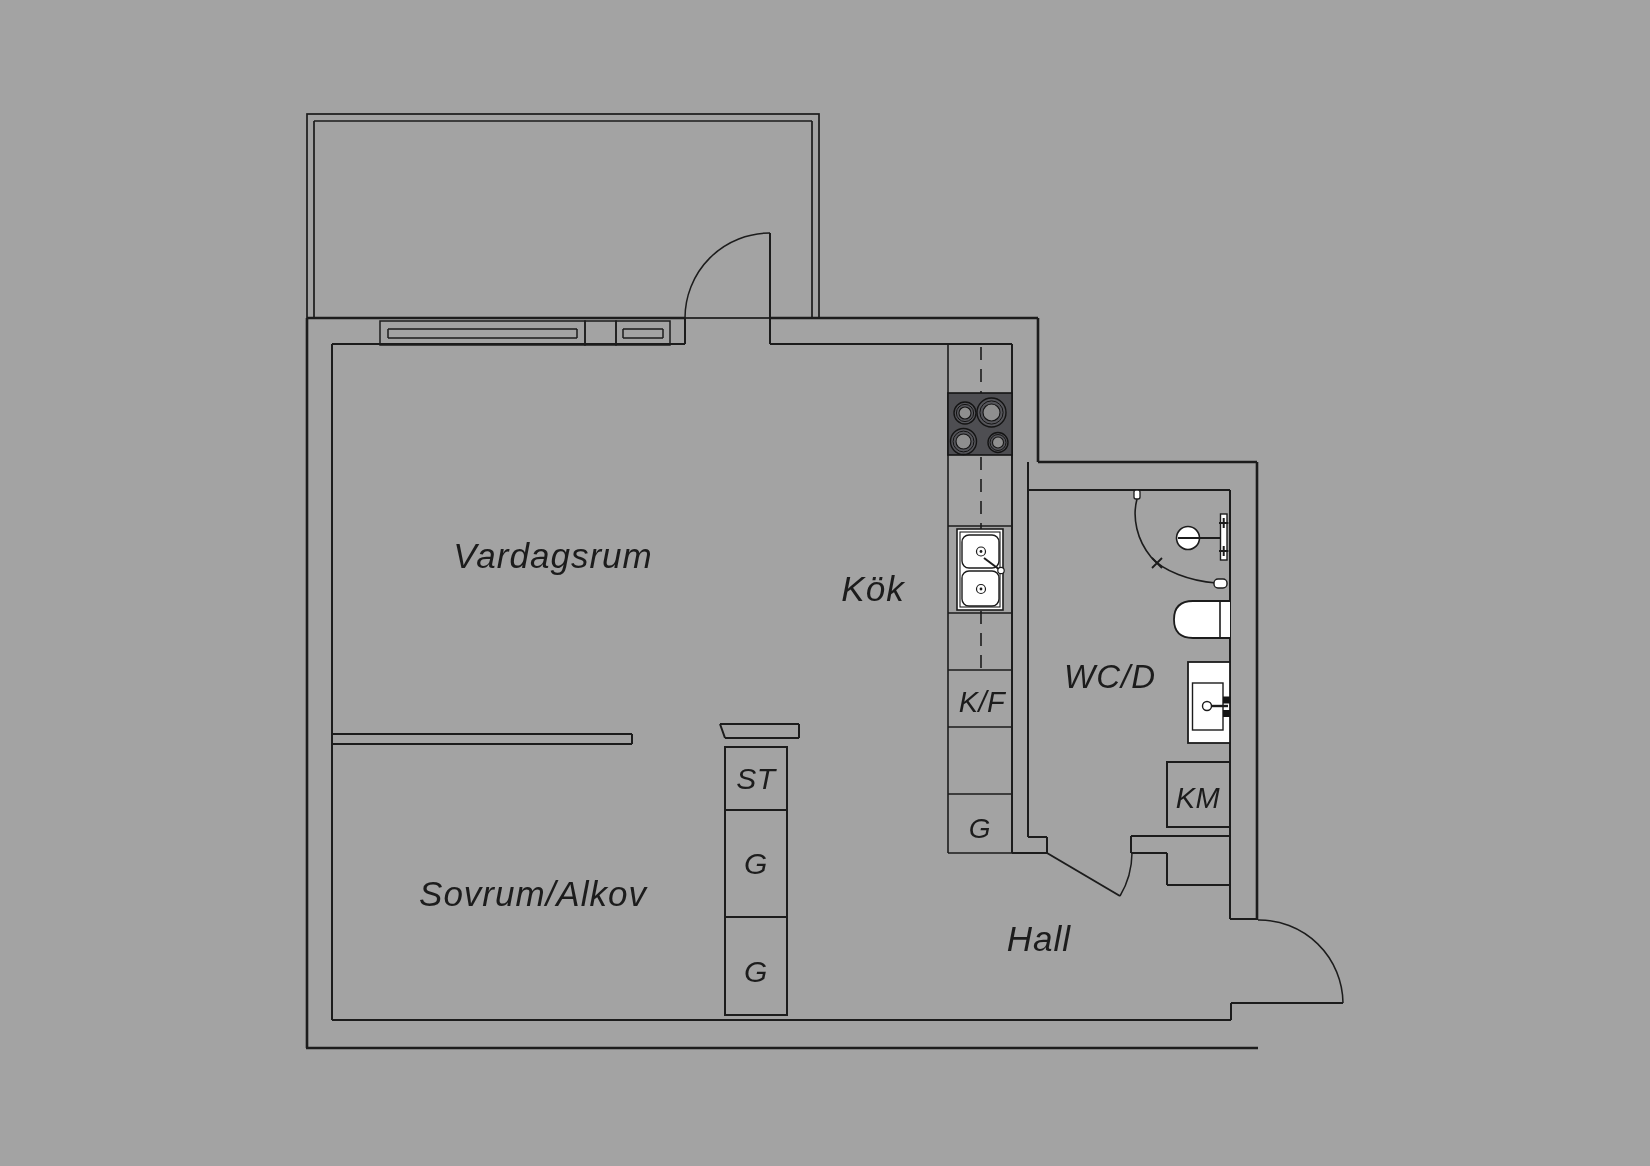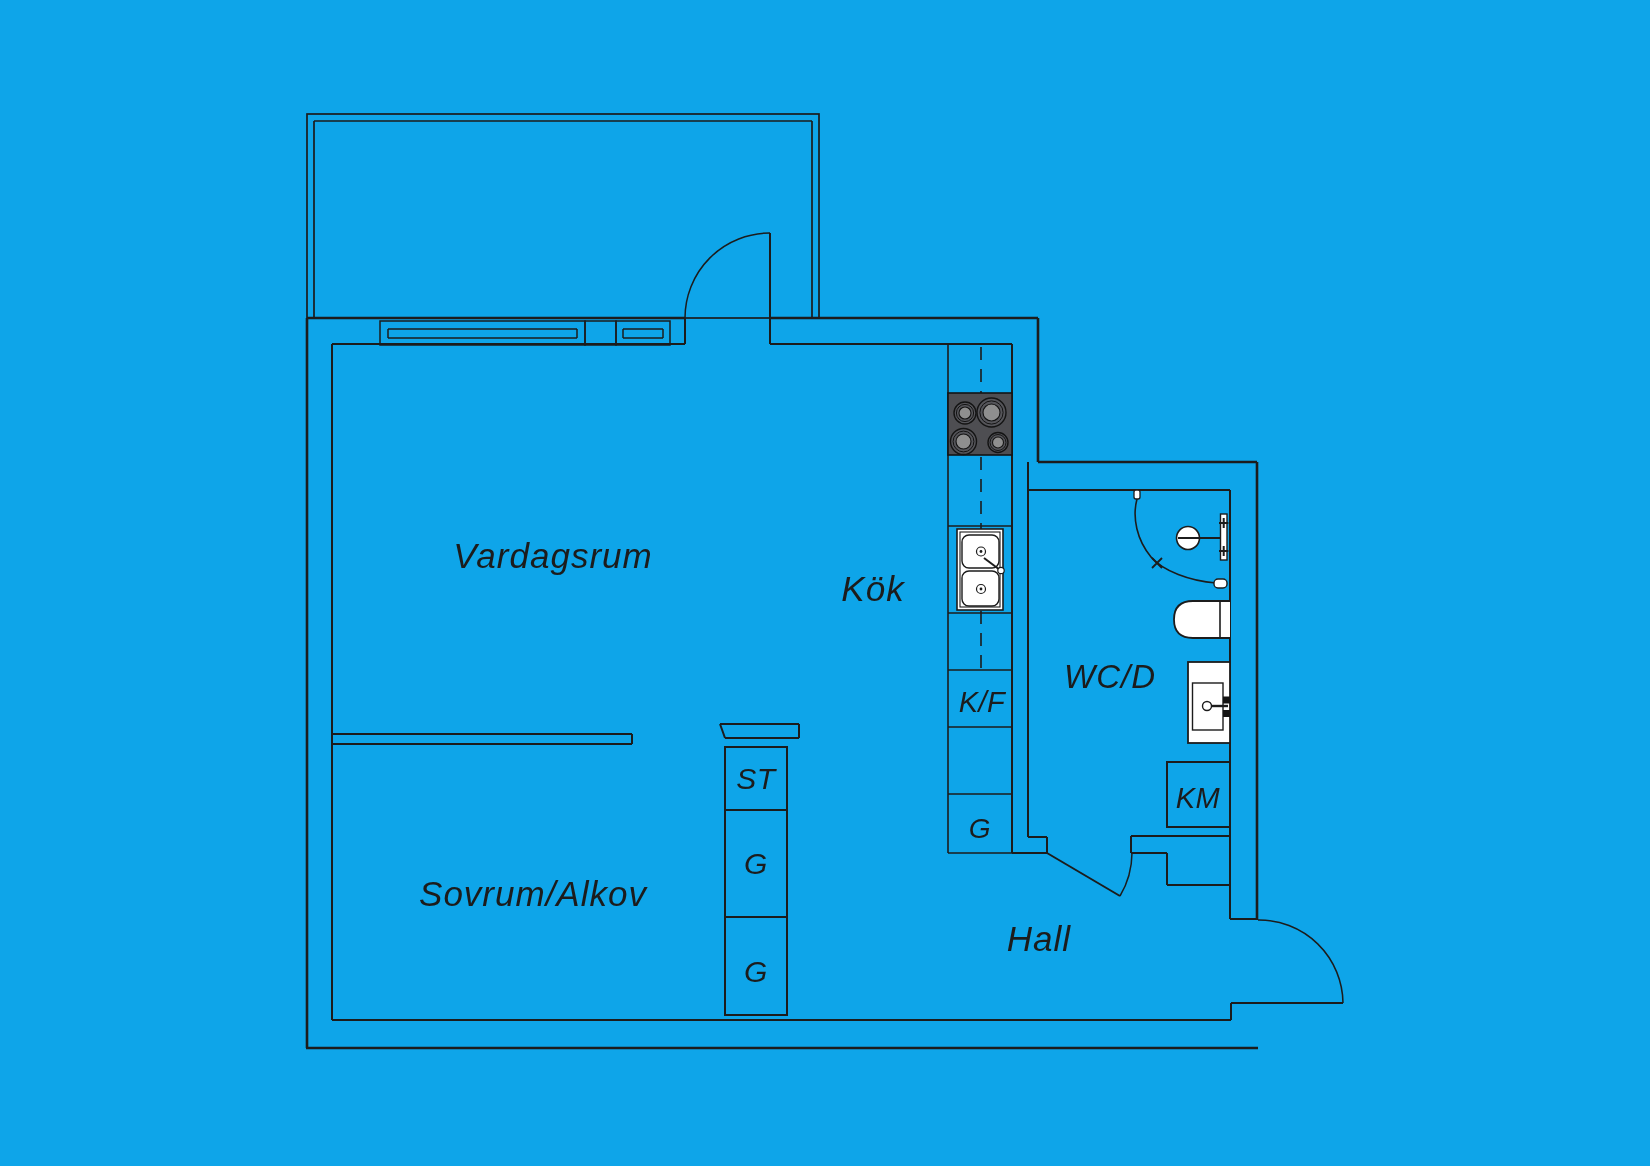--- a/index.html
+++ b/index.html
@@ -1,16 +1,16 @@
 <!DOCTYPE html>
 <html><head>
 <meta charset="utf-8">
 <style>
   html,body{margin:0;padding:0;background:#ffffff;}
-  .stage{width:1650px;height:1166px;position:relative;background:#0ea5e9;}
+  .stage{width:1650px;height:1166px;position:relative;background:#a3a3a3;}
   svg{display:block;}
   text{font-family:"Liberation Sans", sans-serif;font-style:italic;fill:#1c1c1c;}
   .room-label{font-size:35px;letter-spacing:1px;}
   .small-label{font-size:30px;letter-spacing:0.5px;}
   .wall{stroke:#1c1c1c;fill:none;}
   .fix{stroke:#1c1c1c;fill:none;}
   .fill-white{fill:#ffffff;}
 </style>
 </head>
 <body>

